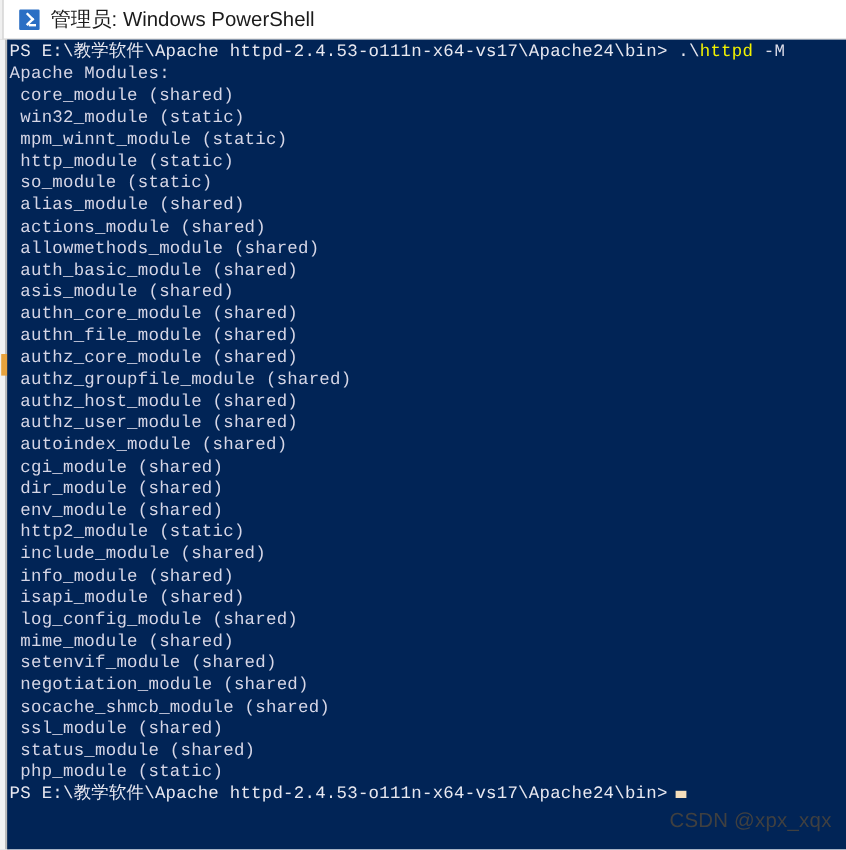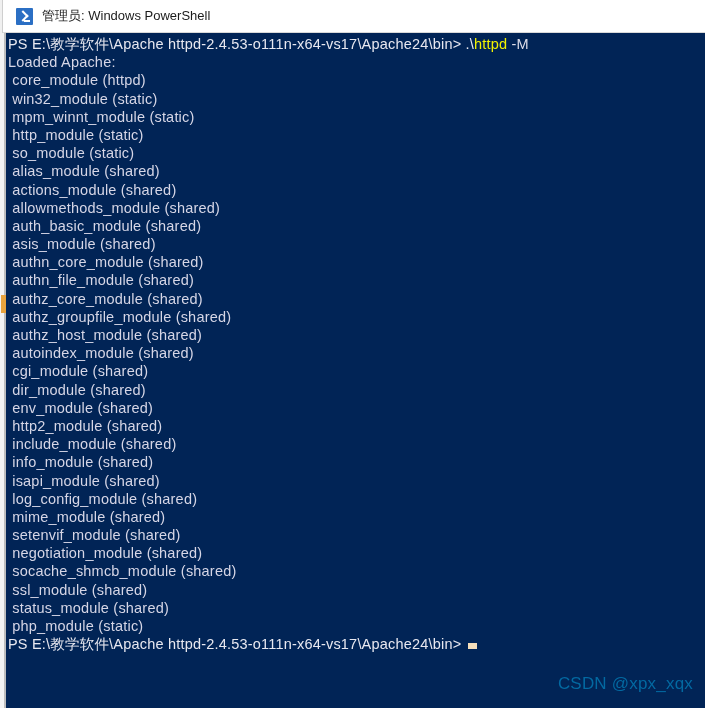--- a/index.html
+++ b/index.html
@@ -69,21 +69,21 @@
     content: "";
     position: absolute;
     left: 8px;
     bottom: 3px;
     width: 6px;
     height: 2px;
     background: #ffffff;
   }
   #title-text {
     margin-left: 9px;
-    font-size: 13px;
+    font-size: 17px;
     color: #1b1b1b;
     font-family: "Liberation Sans", sans-serif;
     white-space: nowrap;
     letter-spacing: 0px;
   }
 
   
   #left-edge {
     position: absolute;
     left: 0;
@@ -133,21 +133,21 @@
     line-height: 18.2px;
     font-family: "DejaVu Serif", "Liberation Serif", serif;
     font-size: 15px;
     color: #d6d6e6;
     white-space: pre;
     padding-left: 2px;
     letter-spacing: -0.1px;
   }
 
   .mono {
-    font-family: Liberation Sans, sans-serif;
+    font-family: Liberation Mono, monospace;
     font-size: 14.5px;
     letter-spacing: 0.2px;
   }
 
   .seg-white { color: #e8e8f0; }
   .seg-yellow { color: #f2f200; }
   .seg-dim { color: #dcdce8; }
 
   .cursor {
     display: inline-block;
@@ -160,21 +160,21 @@
     top: 0px;
   }
 
   
   #watermark {
     position: absolute;
     right: 12px;
     bottom: 14px;
     font-family: "Liberation Sans", sans-serif;
     font-size: 17px;
-    color: #0369a1;
+    color: #404040;
     white-space: nowrap;
     letter-spacing: 0.2px;
   }
 </style>
 </head>
 <body>
 
 <div id="window">
 
   <div id="titlebar">
@@ -186,43 +186,44 @@
   <div id="left-edge">
     <div class="edge-base"></div>
     <div class="edge-accent"></div>
   </div>
 
   <div id="console">
     <div id="console-inner">
 
       <div class="line mono"><span class="seg-white">PS E:\教学软件\Apache httpd-2.4.53-o111n-x64-vs17\Apache24\bin&gt;</span><span class="seg-white"> </span><span class="seg-white">.\</span><span class="seg-yellow">httpd</span><span class="seg-white"> </span><span class="seg-dim">-M</span></div>
 
-      <div class="line mono">Loaded Apache:</div>
+      <div class="line mono">Apache Modules:</div>
 
       <div id="module-list">
-          <div class="line mono"> core_module (httpd)</div>
+          <div class="line mono"> core_module (shared)</div>
           <div class="line mono"> win32_module (static)</div>
           <div class="line mono"> mpm_winnt_module (static)</div>
           <div class="line mono"> http_module (static)</div>
           <div class="line mono"> so_module (static)</div>
           <div class="line mono"> alias_module (shared)</div>
           <div class="line mono"> actions_module (shared)</div>
           <div class="line mono"> allowmethods_module (shared)</div>
           <div class="line mono"> auth_basic_module (shared)</div>
           <div class="line mono"> asis_module (shared)</div>
           <div class="line mono"> authn_core_module (shared)</div>
           <div class="line mono"> authn_file_module (shared)</div>
           <div class="line mono"> authz_core_module (shared)</div>
           <div class="line mono"> authz_groupfile_module (shared)</div>
           <div class="line mono"> authz_host_module (shared)</div>
+          <div class="line mono"> authz_user_module (shared)</div>
           <div class="line mono"> autoindex_module (shared)</div>
           <div class="line mono"> cgi_module (shared)</div>
           <div class="line mono"> dir_module (shared)</div>
           <div class="line mono"> env_module (shared)</div>
-          <div class="line mono"> http2_module (shared)</div>
+          <div class="line mono"> http2_module (static)</div>
           <div class="line mono"> include_module (shared)</div>
           <div class="line mono"> info_module (shared)</div>
           <div class="line mono"> isapi_module (shared)</div>
           <div class="line mono"> log_config_module (shared)</div>
           <div class="line mono"> mime_module (shared)</div>
           <div class="line mono"> setenvif_module (shared)</div>
           <div class="line mono"> negotiation_module (shared)</div>
           <div class="line mono"> socache_shmcb_module (shared)</div>
           <div class="line mono"> ssl_module (shared)</div>
           <div class="line mono"> status_module (shared)</div>

